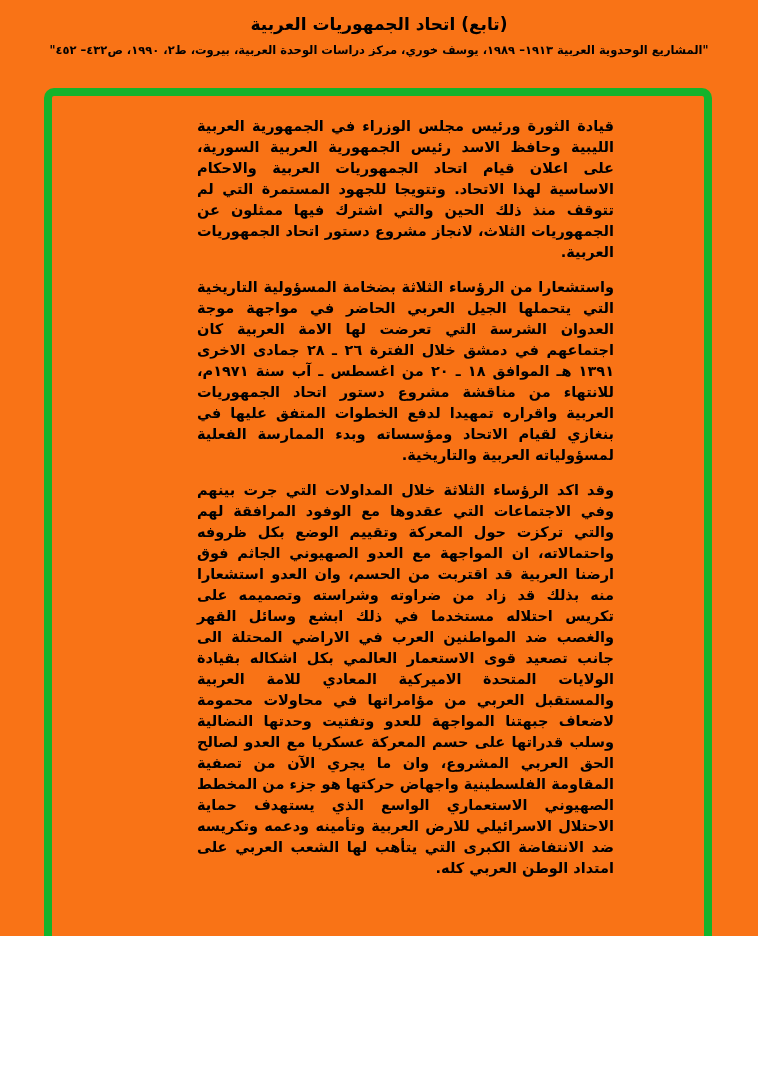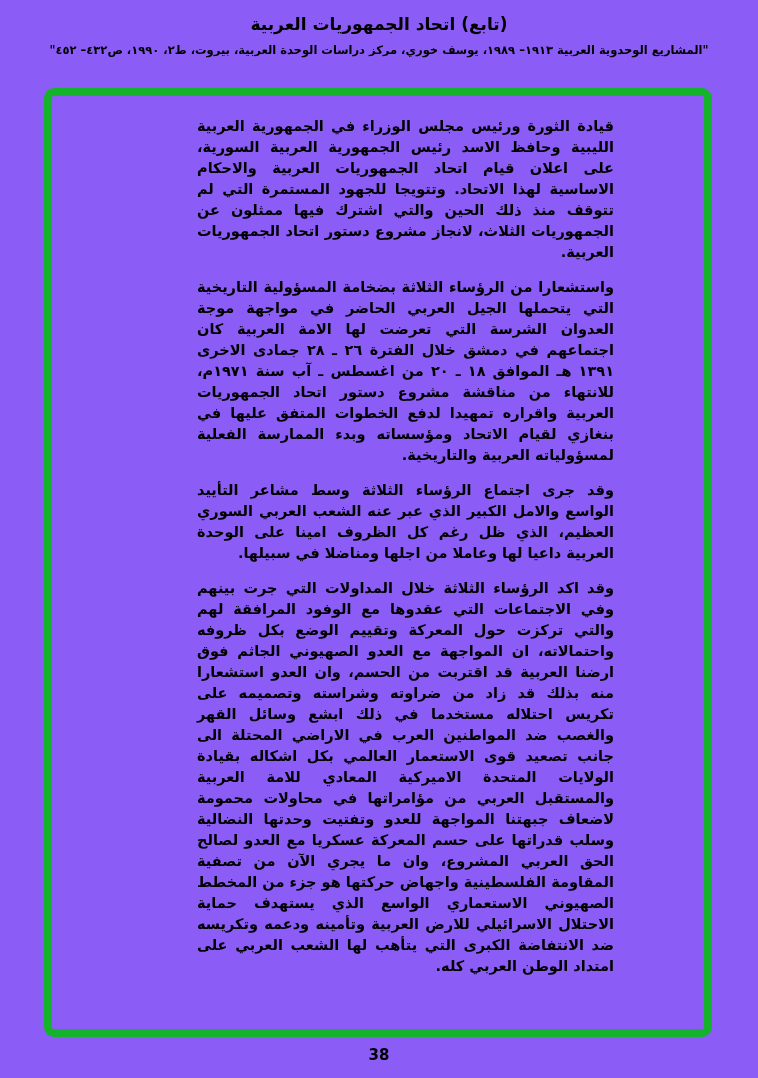--- a/index.html
+++ b/index.html
@@ -4,22 +4,22 @@
 <style>
   html, body {
     margin: 0;
     padding: 0;
     background: #ffffff;
     font-family: "DejaVu Sans", sans-serif;
   }
   .page {
     position: relative;
     width: 758px;
-    height: 1078px;
-    background: #8b5cf6;
+    height: 936px;
+    background: #f97316;
     overflow: hidden;
     color: #000000;
   }
   .header {
     position: absolute;
     top: 14px;
     left: 0;
     width: 758px;
     text-align: center;
     direction: rtl;
@@ -86,19 +86,18 @@
   <div class="header">
     <h1 class="title">(تابع) اتحاد الجمهوريات العربية</h1>
     <div class="citation">"المشاريع الوحدوية العربية ١٩١٣– ١٩٨٩، يوسف خوري، مركز دراسات الوحدة العربية، بيروت، ط٢، ١٩٩٠، ص٤٣٢– ٤٥٢"</div>
   </div>
 
   <div class="annotation-box" style="border-color: rgb(21, 179, 43);"></div>
 
   <div class="text-column">
     <p>قيادة الثورة ورئيس مجلس الوزراء في الجمهورية العربية الليبية وحافظ الاسد رئيس الجمهورية العربية السورية، على اعلان قيام اتحاد الجمهوريات العربية والاحكام الاساسية لهذا الاتحاد. وتتويجا للجهود المستمرة التي لم تتوقف منذ ذلك الحين والتي اشترك فيها ممثلون عن الجمهوريات الثلاث، لانجاز مشروع دستور اتحاد الجمهوريات العربية.</p>
     <p>واستشعارا من الرؤساء الثلاثة بضخامة المسؤولية التاريخية التي يتحملها الجيل العربي الحاضر في مواجهة موجة العدوان الشرسة التي تعرضت لها الامة العربية كان اجتماعهم في دمشق خلال الفترة ٢٦ ـ ٢٨ جمادى الاخرى ١٣٩١ هـ الموافق ١٨ ـ ٢٠ من اغسطس ـ آب سنة ١٩٧١م، للانتهاء من مناقشة مشروع دستور اتحاد الجمهوريات العربية واقراره تمهيدا لدفع الخطوات المتفق عليها في بنغازي لقيام الاتحاد ومؤسساته وبدء الممارسة الفعلية لمسؤولياته العربية والتاريخية.</p>
-    <p>وقد جرى اجتماع الرؤساء الثلاثة وسط مشاعر التأييد الواسع والامل الكبير الذي عبر عنه الشعب العربي السوري العظيم، الذي ظل رغم كل الظروف امينا على الوحدة العربية داعيا لها وعاملا من اجلها ومناضلا في سبيلها.</p>
     <p>وقد اكد الرؤساء الثلاثة خلال المداولات التي جرت بينهم وفي الاجتماعات التي عقدوها مع الوفود المرافقة لهم والتي تركزت حول المعركة وتقييم الوضع بكل ظروفه واحتمالاته، ان المواجهة مع العدو الصهيوني الجاثم فوق ارضنا العربية قد اقتربت من الحسم، وان العدو استشعارا منه بذلك قد زاد من ضراوته وشراسته وتصميمه على تكريس احتلاله مستخدما في ذلك ابشع وسائل القهر والغصب ضد المواطنين العرب في الاراضي المحتلة الى جانب تصعيد قوى الاستعمار العالمي بكل اشكاله بقيادة الولايات المتحدة الاميركية المعادي للامة العربية والمستقبل العربي من مؤامراتها في محاولات محمومة لاضعاف جبهتنا المواجهة للعدو وتفتيت وحدتها النضالية وسلب قدراتها على حسم المعركة عسكريا مع العدو لصالح الحق العربي المشروع، وان ما يجري الآن من تصفية المقاومة الفلسطينية واجهاض حركتها هو جزء من المخطط الصهيوني الاستعماري الواسع الذي يستهدف حماية الاحتلال الاسرائيلي للارض العربية وتأمينه ودعمه وتكريسه ضد الانتفاضة الكبرى التي يتأهب لها الشعب العربي على امتداد الوطن العربي كله.</p>
   </div>
 
   <div class="page-number">38</div>
 
 </div>
 
 </body></html>

